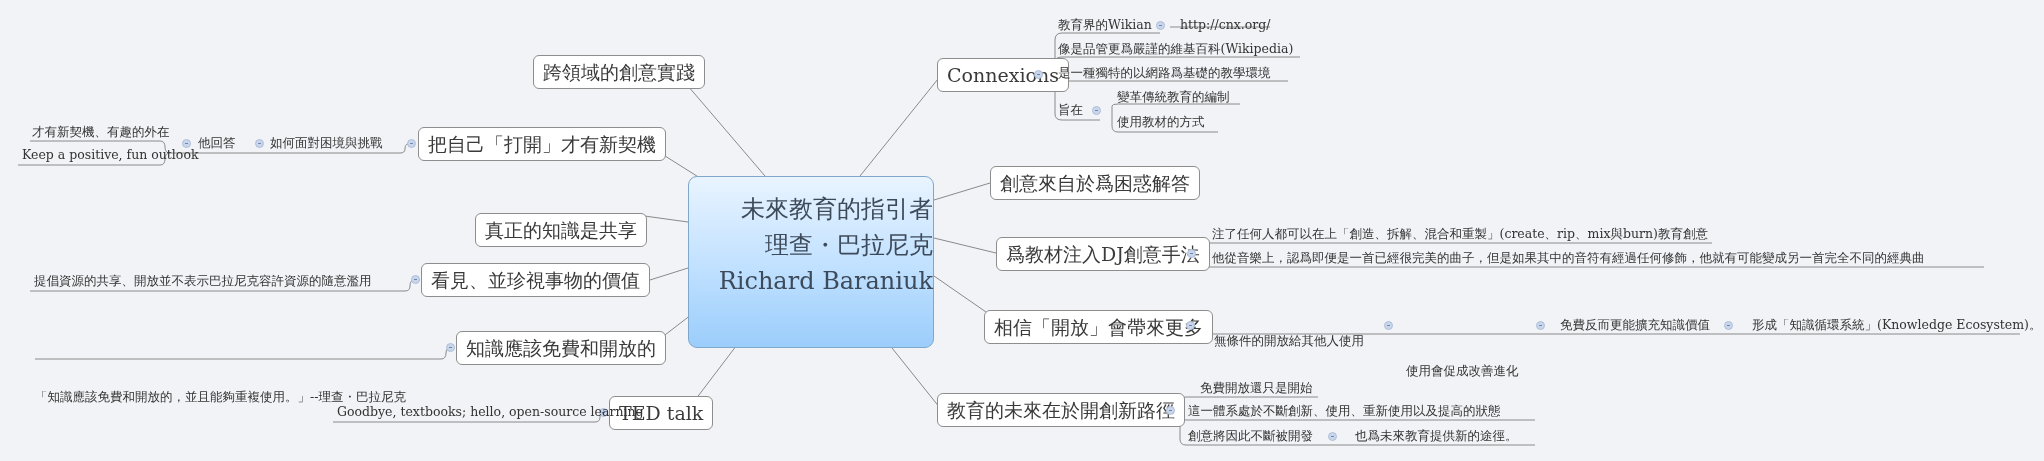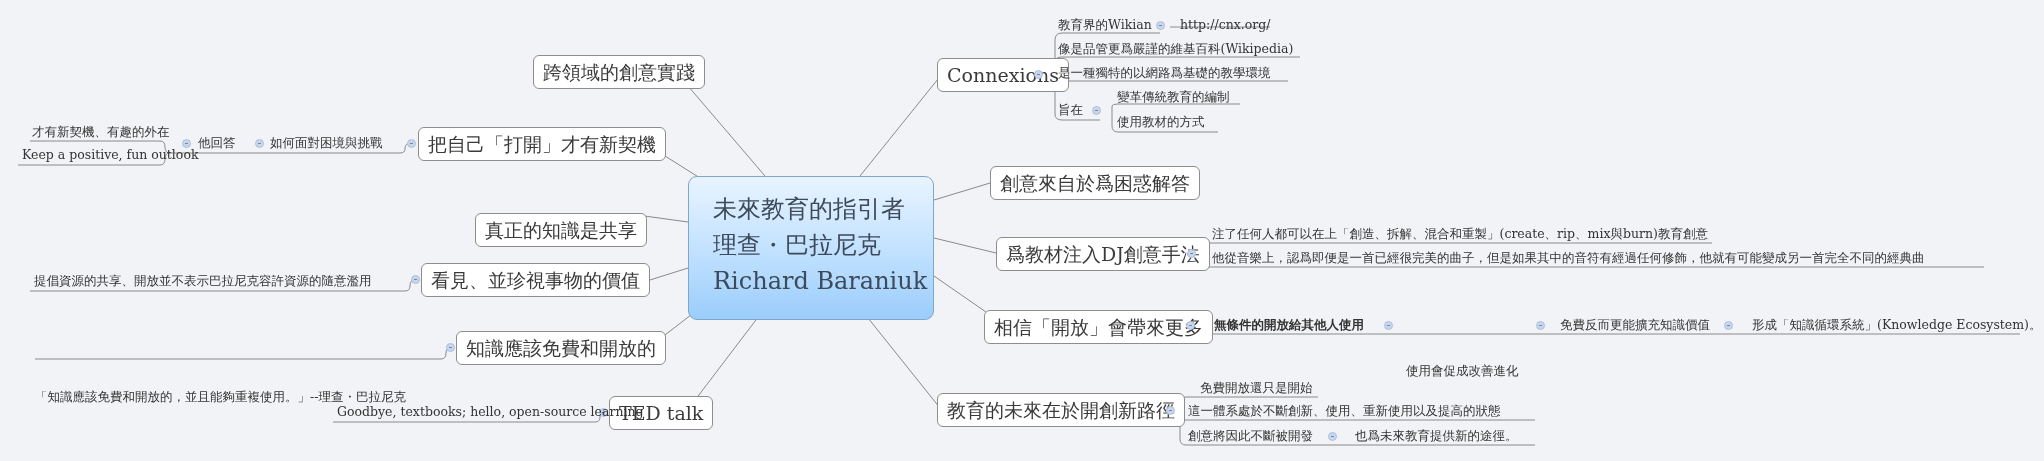--- a/index.html
+++ b/index.html
@@ -10,24 +10,24 @@
     color: #333;
   }
   svg.lines { position: absolute; left: 0; top: 0; width: 2044px; height: 461px; }
   .node {
     position: absolute; box-sizing: border-box;
     background: #ffffff; border: 1px solid #8d8d8d; border-radius: 6px;
     font-size: 19px; color: #3a3a3a; padding: 0 9px; line-height: 32px; height: 34px;
     white-space: nowrap;
   }
   .central {
-    position: absolute; left: 688px; top: 176px; width: 246px; height: 144px;
+    position: absolute; left: 688px; top: 176px; width: 246px; height: 172px;
     box-sizing: border-box; border: 1px solid #7fa7cc; border-radius: 9px;
     background: linear-gradient(to bottom, #e9f4ff 0%, #bfe0ff 55%, #9bcdfb 100%);
-    padding: 14px 0 0 24px; color: #3d4a5a;
+    padding: 14px 0 0 24px; color: #3d4a5a; text-align: right;
   }
   .central div { font-size: 24px; line-height: 36px; white-space: nowrap; }
   .leaf {
     position: absolute; font-size: 12.5px; color: #333; white-space: nowrap;
     line-height: 18px;
   }
   .tog {
     position: absolute; width: 9px; height: 9px; border-radius: 50%;
     background: #c9d6ea; border: 1px solid #aebfdc; box-sizing: border-box;
   }
@@ -126,21 +126,21 @@
 
 <div class="node" style="left:990px;top:166px;">創意來自於爲困惑解答</div>
 
 <div class="node" style="left:996px;top:237px;">爲教材注入DJ創意手法</div>
 <div class="tog" style="left:1187px;top:249px;"></div>
 <div class="leaf" style="left:1212px;top:225px;text-align:right;">注了任何人都可以在上「創造、拆解、混合和重製」(create、rip、mix與burn)教育創意</div>
 <div class="leaf" style="left:1212px;top:249px;">他從音樂上，認爲即便是一首已經很完美的曲子，但是如果其中的音符有經過任何修飾，他就有可能變成另一首完全不同的經典曲</div>
 
 <div class="node" style="left:984px;top:310px;">相信「開放」會帶來更多</div>
 <div class="tog" style="left:1186px;top:321px;"></div>
-<div class="leaf" style="left:1214px;top:316px;font-weight:bold;">無條件的開放給其他人使用</div>
+<div class="leaf" style="left:1214px;top:332px;">無條件的開放給其他人使用</div>
 <div class="tog" style="left:1384px;top:321px;"></div>
 <div class="leaf" style="left:1406px;top:316px;margin-top:46px;">使用會促成改善進化</div>
 <div class="tog" style="left:1536px;top:321px;"></div>
 <div class="leaf" style="left:1560px;top:316px;">免費反而更能擴充知識價值</div>
 <div class="tog" style="left:1724px;top:321px;"></div>
 <div class="leaf" style="left:1752px;top:316px;">形成「知識循環系統」(Knowledge Ecosystem)。</div>
 
 <div class="node" style="left:937px;top:393px;">教育的未來在於開創新路徑</div>
 <div class="tog" style="left:1166px;top:406px;"></div>
 <div class="leaf" style="left:1200px;top:379px;">免費開放還只是開始</div>

